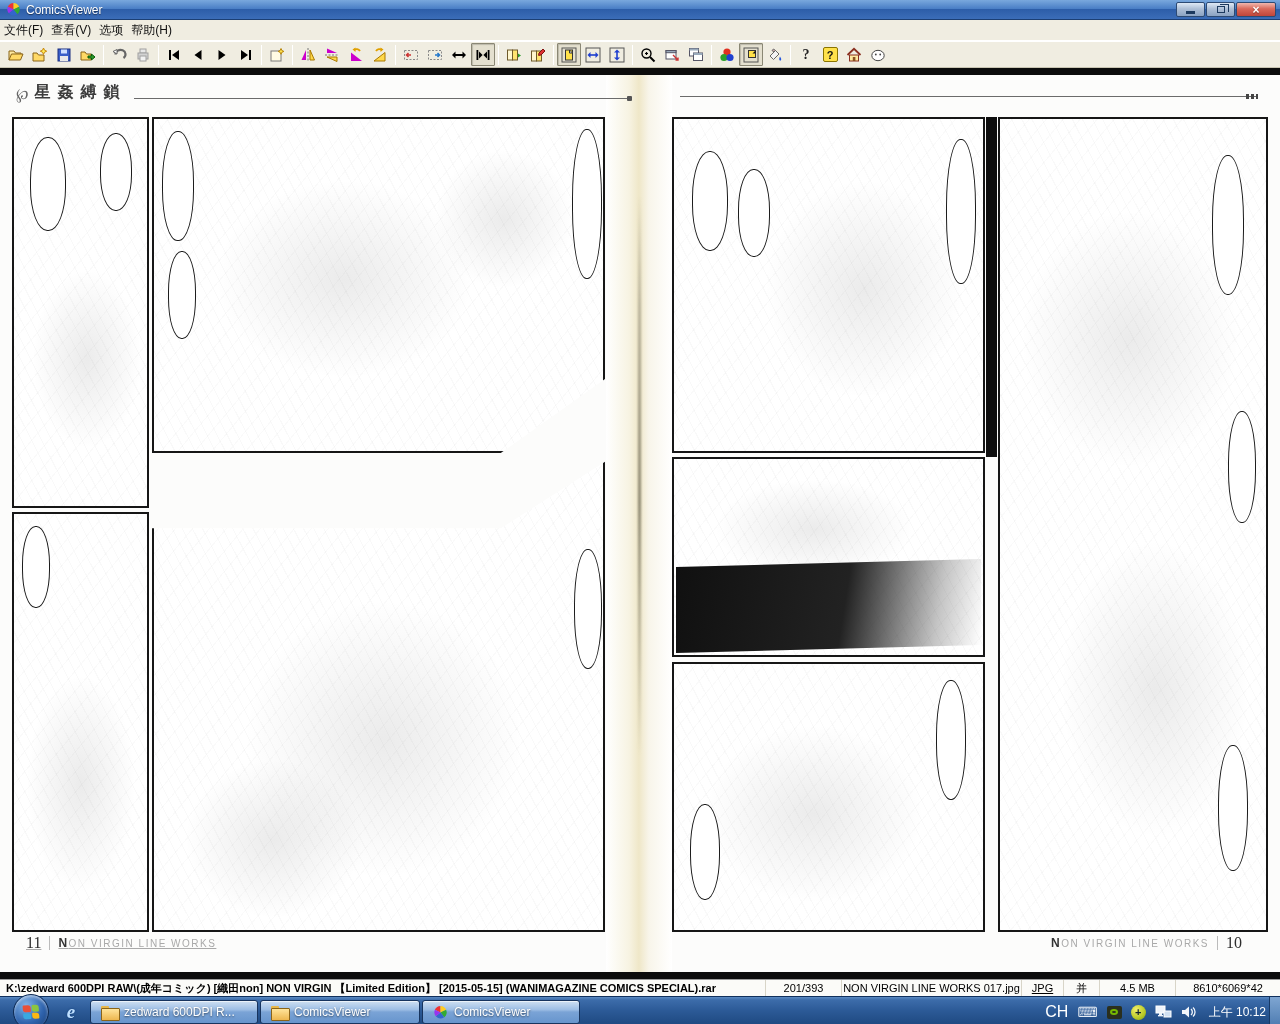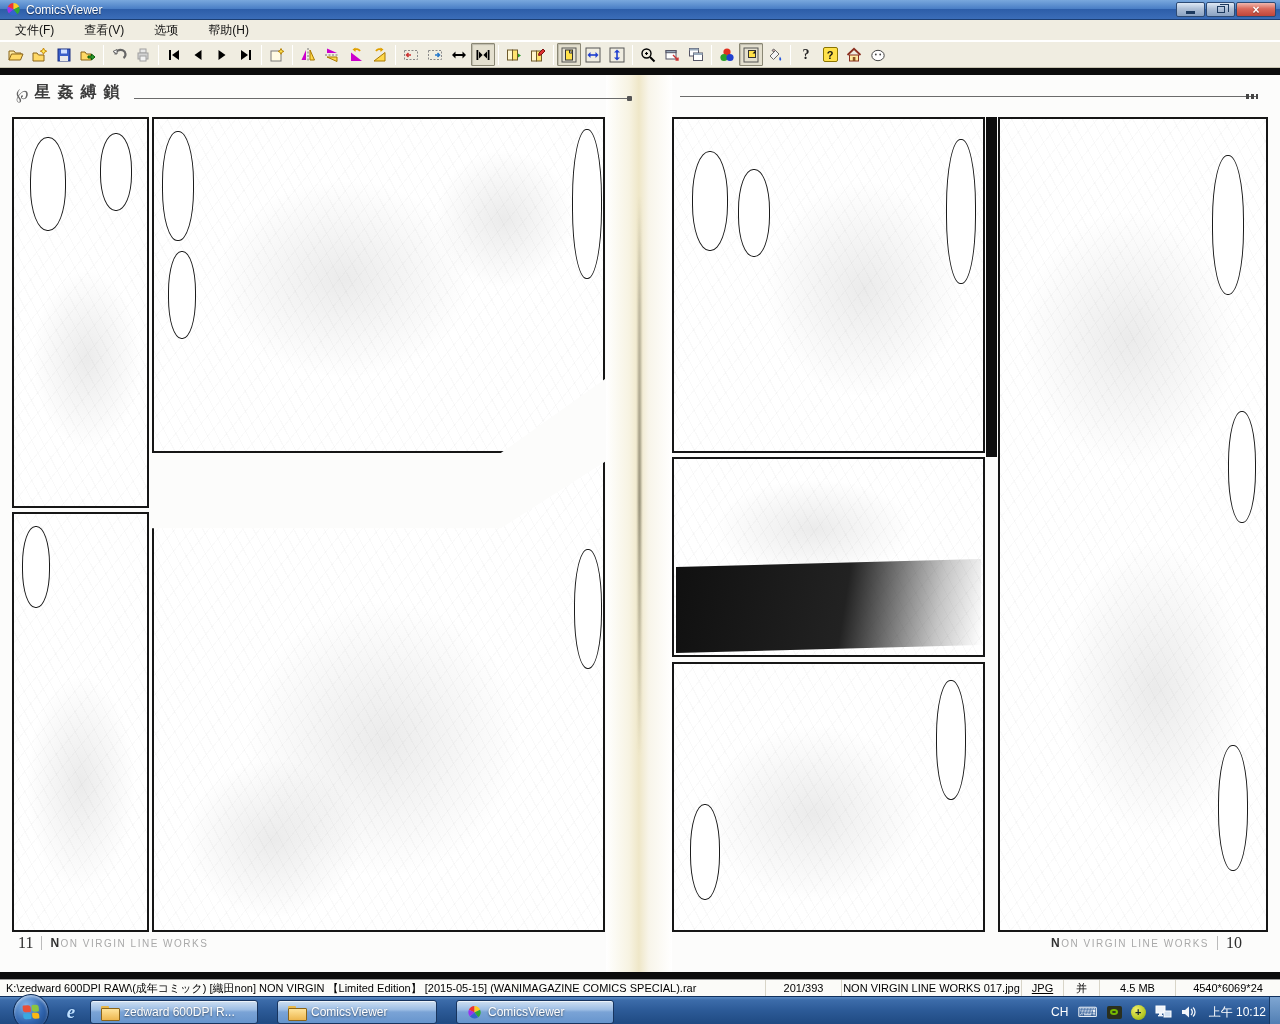--- a/index.html
+++ b/index.html
@@ -15,21 +15,21 @@
     background:linear-gradient(180deg,#dfe9f5,#aebfd6 45%,#8ba3c2); margin-left:1px; border-radius:2px;
     font-size:10px; color:#274; color:#123; line-height:1; }
   .winbtn.close { background:linear-gradient(180deg,#f0b8ae,#d9695a 45%,#c04а3a); background:linear-gradient(180deg,#f0b8ae,#d9695a 45%,#c0453a); color:#fff; width:40px; }
   .glyph-min { width:9px; height:3px; background:#1d3a5f; margin-top:6px; }
   .glyph-restore { width:8px; height:7px; border:1px solid #1d3a5f; position:relative; background:#fff0; }
   .glyph-restore:before { content:""; position:absolute; left:2px; top:-3px; width:8px; height:7px; border:1px solid #1d3a5f; border-bottom:none; border-left:none; }
   .glyph-close { color:#fff; font-weight:bold; font-size:12px; text-shadow:0 1px 1px rgba(0,0,0,.4); }
 
   
   .menubar { height:21px; background:#f0ede1; border-bottom:1px solid #fff; display:flex; align-items:center; font-size:12px; color:#111; }
-  .menu-item { padding:2px 15px; }
+  .menu-item { padding:2px 4px; }
 
   
   .toolbar { height:27px; background:#f0ede1; border-top:1px solid #fff; border-bottom:1px solid #c9c5b2;
     display:flex; align-items:center; padding-left:4px; }
   .tbtn { width:24px; height:23px; display:flex; align-items:center; justify-content:center; border:1px solid transparent; border-radius:1px; }
   .tbtn.active { border:1px solid #8a8774; background:#e4e0cf; box-shadow:inset 1px 1px 1px rgba(0,0,0,.18); }
   .tsep { width:1px; height:20px; background:#b6b29e; border-right:1px solid #fff; margin:0 3px; }
   .tbtn svg { display:block; }
   .qmark { font-weight:bold; font-size:14px; color:#222; font-family:"Liberation Serif",serif; }
   .qbox { width:15px; height:15px; background:#ffe14a; border:1px solid #8a7400; border-radius:2px; display:flex; align-items:center; justify-content:center; font-weight:bold; font-size:11px; color:#111; }
@@ -68,54 +68,54 @@
   .pg-footer { position:absolute; top:866px; display:flex; align-items:center; font-size:10px; color:#a9a9a9; letter-spacing:1.5px; }
   .pg-footer .num { font-family:"Liberation Serif",serif; font-size:16px; color:#2e2e2e; letter-spacing:0; }
   .pg-footer .fsep { width:1px; height:14px; background:#bbb; margin:0 8px; }
   .pg-footer .works { display:inline-block; }
   .pg-footer .works::first-letter { color:#333; font-weight:bold; font-size:12px; }
 
   
   .statusbar { height:17px; background:#fbfbf8; border-top:1px solid #9b9b9b; display:flex; align-items:center;
     font-size:11px; color:#000; font-family:"Liberation Sans",sans-serif; white-space:nowrap; }
   .sseg { padding:0 6px; height:100%; display:flex; align-items:center; border-right:1px solid #d8d5c8; overflow:hidden; }
-  .sseg.path { flex:1 1 auto; }
+  .sseg.path { flex:1 1 auto;font-weight:bold; }
   .sseg.page { width:76px; justify-content:center; }
   .sseg.fname { width:180px; justify-content:center; }
   .sseg.fmt { width:42px; justify-content:center;text-decoration:underline; }
   .sseg.mode { width:36px; justify-content:center; }
   .sseg.fsize { width:76px; justify-content:center; }
   .sseg.dims { width:104px; justify-content:center; border-right:none; }
 
   
   .taskbar { height:31px; background:linear-gradient(180deg,#5a8ac2 0%,#3c6caa 10%,#2c5a97 45%,#1f4a82 90%,#173c6d 100%);
     position:relative; display:flex; align-items:center; border-top:1px solid #10305c; }
   .start-orb { position:absolute; left:13px; top:-3px; width:36px; height:36px; border-radius:50%;
     background:radial-gradient(circle at 35% 30%, #7fb2e8, #2f63ad 55%, #173a6e 100%);
     border:1px solid #0e2a52; box-shadow:inset 0 2px 3px rgba(255,255,255,.55); display:flex; align-items:center; justify-content:center; }
   .orb-flag { width:16px; height:14px; display:grid; grid-template-columns:1fr 1fr; grid-template-rows:1fr 1fr; gap:1px; transform:rotate(-4deg); }
   .orb-flag i { border-radius:1px 3px 1px 3px; }
   .orb-flag .fr { background:#e8503a; } .orb-flag .fg { background:#8cc63f; }
   .orb-flag .fb { background:#39a9e0; } .orb-flag .fy { background:#fcb813; }
   .quicklaunch { margin-left:58px; width:26px; display:flex; justify-content:center; }
   .ie-e { font-family:"Liberation Serif",serif; font-style:italic; font-weight:bold; font-size:19px; color:#bfe0ff;
     text-shadow:0 0 2px #0d3b77; position:relative; }
-  .taskbtns { display:flex; gap:19px; margin-left:6px; }
+  .taskbtns { display:flex; gap:2px; margin-left:6px; }
   .taskbtn { height:24px; border-radius:3px; border:1px solid #17345e; color:#fff; font-size:12px;
     background:linear-gradient(180deg,#cfe0f2 0%,#9cbde4 40%,#7aa3d6 50%,#6795cd 100%);
     display:flex; align-items:center; gap:6px; padding:0 10px; text-shadow:0 1px 2px rgba(0,0,0,.55);
     box-shadow:inset 0 1px 0 rgba(255,255,255,.6); }
   .taskbtn.b1 { width:168px; } .taskbtn.b2 { width:160px; } .taskbtn.b3 { width:158px; }
   .folder-ic { width:17px; height:13px; position:relative; flex:none; }
   .folder-ic:before { content:""; position:absolute; left:0; top:0; width:8px; height:4px; background:#e8b84a; border-radius:1px 1px 0 0; }
   .folder-ic:after { content:""; position:absolute; left:0; top:2px; width:17px; height:11px;
     background:linear-gradient(180deg,#ffe49a,#edb74f); border:1px solid #8a6418; border-radius:1px; }
   .cv-ic { width:15px; height:15px; flex:none; }
   .tray { position:absolute; right:14px; top:0; height:100%; display:flex; align-items:center; gap:9px; color:#fff; }
-  .tray-lang { font-size:12px; }
+  .tray-lang { font-size:16px; }
   .tray-kbd { font-size:14px; color:#e8eef5; }
   .nvicon { width:15px; height:13px; background:#2a2f1e; border-radius:2px; display:flex; align-items:center; justify-content:center; }
   .nvicon i { width:8px; height:6px; border:2px solid #76b900; border-radius:50%; }
   .plusicon { width:15px; height:15px; border-radius:50%; background:radial-gradient(circle at 35% 30%,#f3ef6a,#b9c926 60%,#7a9a12); display:flex; align-items:center; justify-content:center; color:#123; font-weight:bold; font-size:11px; line-height:1; }
   .tray-clock { font-size:12px; margin-left:4px; }
   .show-desktop { position:absolute; right:0; top:0; width:11px; height:100%; background:linear-gradient(180deg,#7fa6d2,#4c7ab0); border-left:1px solid #173a68; }
 </style>
 </head>
 <body>
 
@@ -413,21 +413,21 @@
     <div class="wash" style="left:12px; top:160px; width:110px; height:220px;"></div>
     <div class="bubble" style="left:8px; top:12px; width:28px; height:82px;"></div>
   </div>
   <div class="panel" style="left:152px; top:389px; width:453px; height:475px; clip-path:polygon(0 15%,77% 15%,100% 1%,100% 100%,0 100%);">
     <div class="sketch"></div>
     <div class="wash" style="left:90px; top:140px; width:280px; height:280px;"></div>
     <div class="wash" style="left:30px; top:300px; width:180px; height:160px;"></div>
     <div class="bubble" style="left:420px; top:90px; width:28px; height:120px;"></div>
   </div>
 
-  <div class="pg-footer" style="left:18px;">
+  <div class="pg-footer" style="left:26px;text-decoration:underline;">
     <span class="num">11</span>
     <span class="fsep"></span>
     <span class="works">NON VIRGIN LINE WORKS</span>
   </div>
 
   <div class="panel" style="left:672px; top:49px; width:313px; height:336px;">
     <div class="sketch"></div>
     <div class="wash" style="left:90px; top:60px; width:200px; height:220px;"></div>
     <div class="bubble" style="left:18px; top:32px; width:36px; height:100px;"></div>
     <div class="bubble" style="left:64px; top:50px; width:32px; height:88px;"></div>
@@ -461,21 +461,21 @@
   </div>
 </div>
 
 <div class="statusbar">
   <div class="sseg path">K:\zedward 600DPI RAW\(成年コミック) [織田non] NON VIRGIN 【Limited Edition】 [2015-05-15] (WANIMAGAZINE COMICS SPECIAL).rar</div>
   <div class="sseg page">201/393</div>
   <div class="sseg fname">NON VIRGIN LINE WORKS 017.jpg</div>
   <div class="sseg fmt">JPG</div>
   <div class="sseg mode">并</div>
   <div class="sseg fsize">4.5 MB</div>
-  <div class="sseg dims">4540*6069*24</div>
+  <div class="sseg dims">8610*6069*42</div>
 </div>
 
 <div class="taskbar">
   <div class="start-orb">
     <div class="orb-flag">
       <i class="fr"></i>
         <i class="fg"></i>
         <i class="fb"></i>
         <i class="fy"></i>
     </div>

